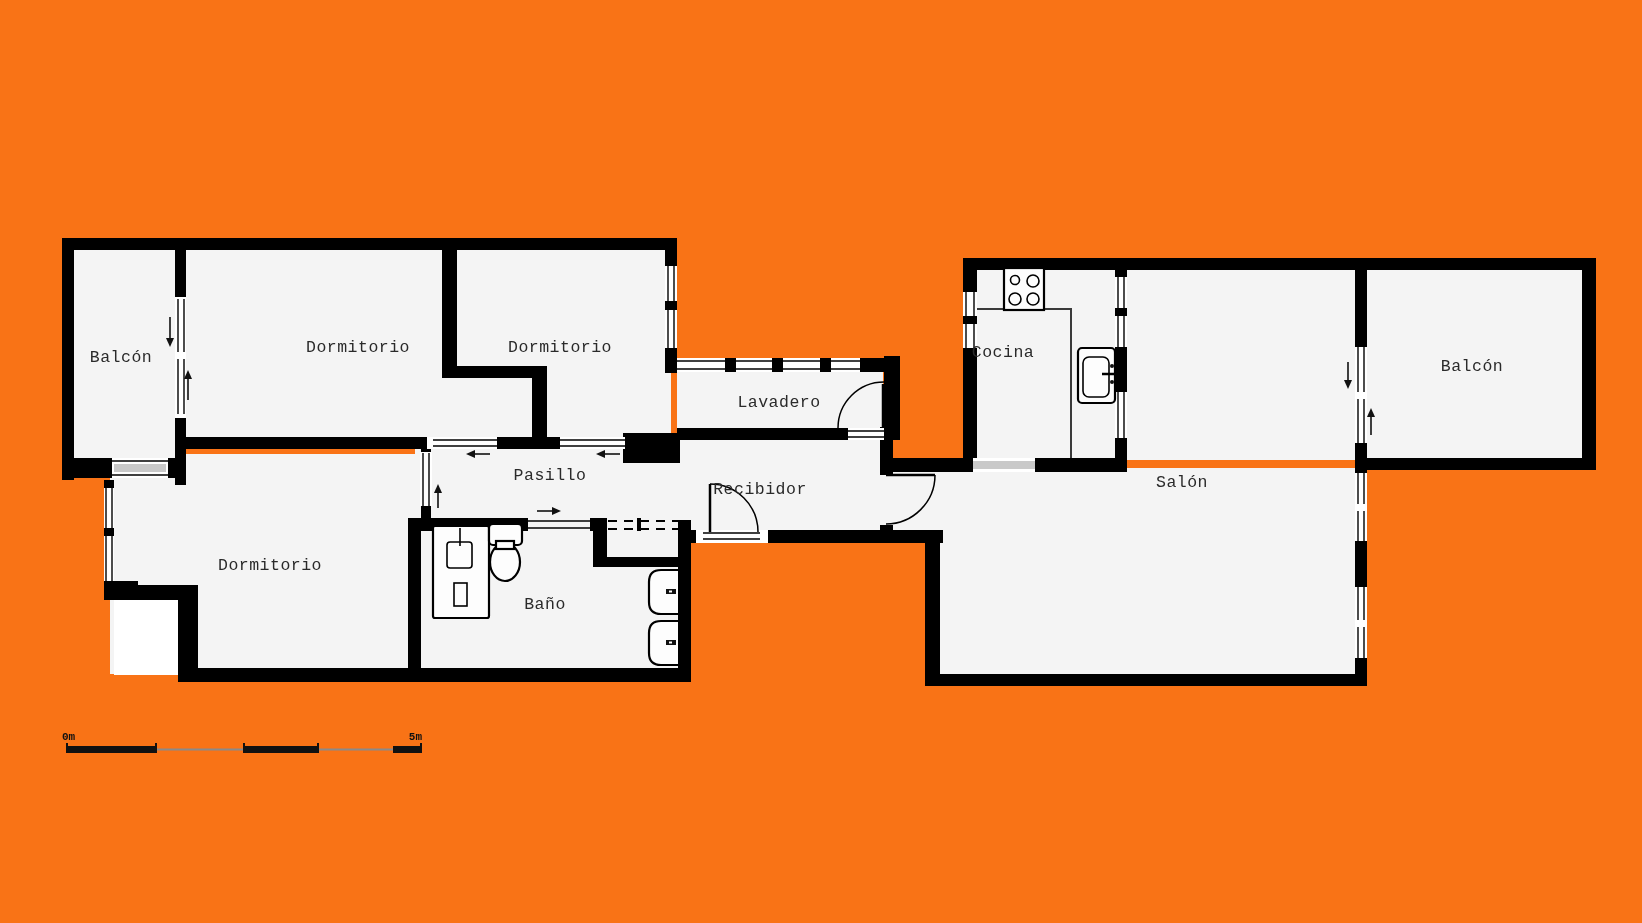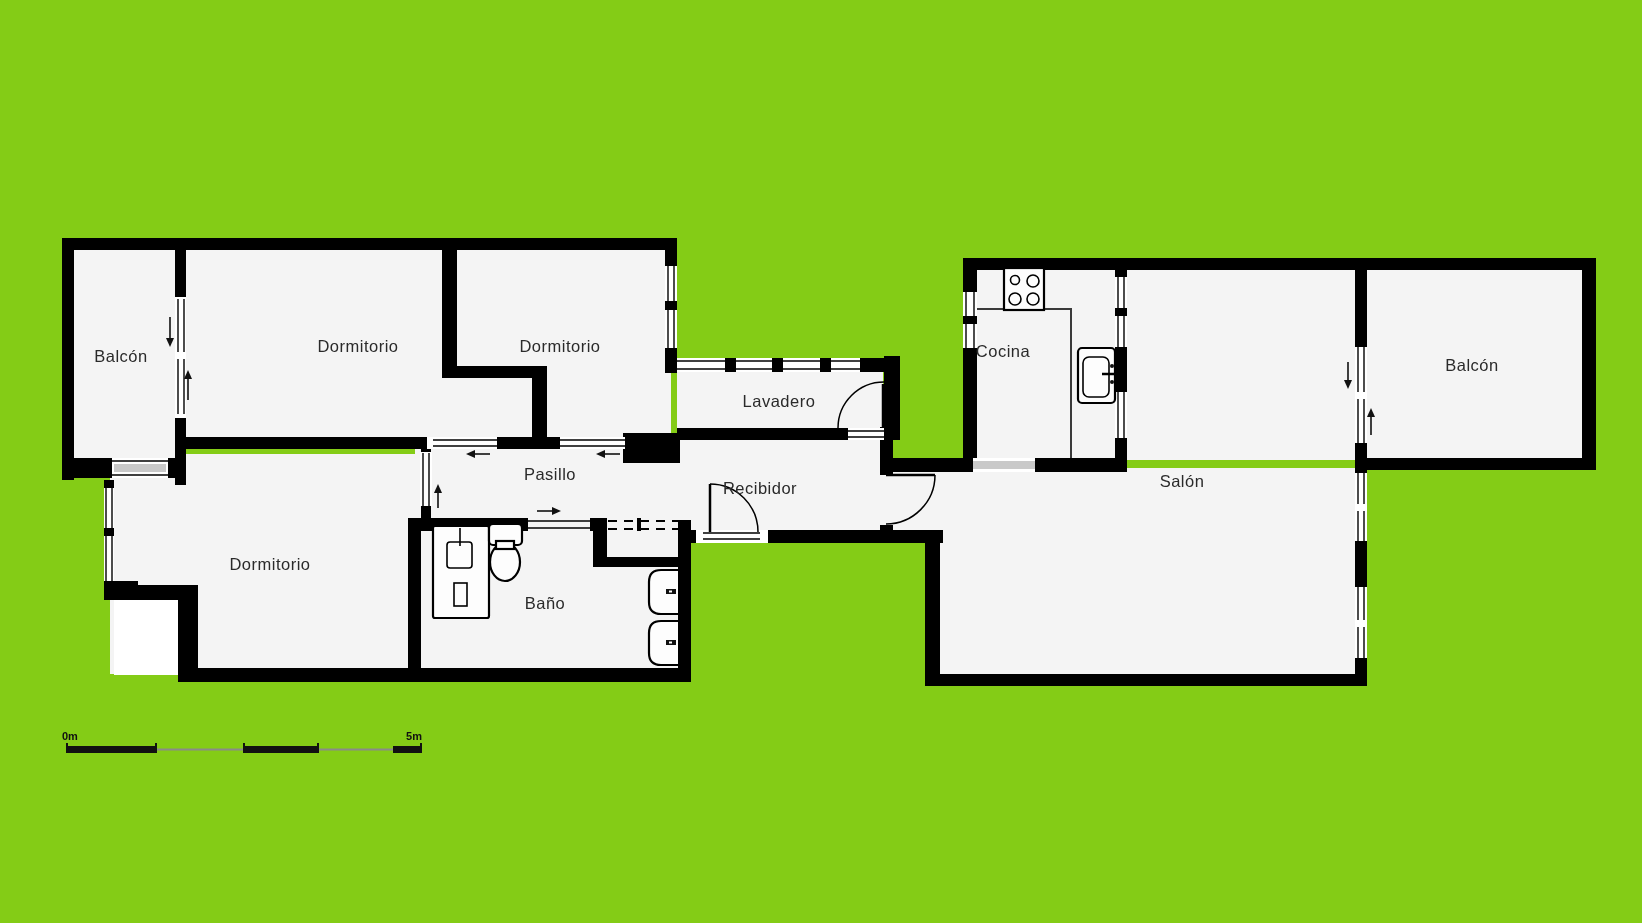--- a/index.html
+++ b/index.html
@@ -1,17 +1,17 @@
 <!DOCTYPE html>
 <html style="--wall: #000000; --floor: #f4f4f4; --opening: #c9c9c9; --text: #2a2a2a;"><head>
 <meta charset="utf-8">
 <style>
   html,body{margin:0;padding:0;background:#ffffff;}
-  .stage{position:relative;width:1642px;height:923px;background:#84cc16;overflow:hidden;
-         font-family:Liberation Sans, sans-serif;}
+  .stage{position:relative;width:1642px;height:923px;background:#f97316;overflow:hidden;
+         font-family:Liberation Mono, monospace;}
   svg{position:absolute;left:0;top:0;}
   .wall{fill:var(--wall,#000);}
   .floor{fill:var(--floor,#f4f4f4);}
   .white{fill:#ffffff;}
   .opening{fill:var(--opening,#c9c9c9);}
   .glass{stroke:var(--wall,#000);stroke-width:1.4;}
   .counter{stroke:#3a3a3a;stroke-width:2;fill:none;}
   .arc{stroke:#000;stroke-width:1.5;fill:none;}
   .leaf{stroke:#000;stroke-width:2.5;fill:none;}
   .fix{stroke:#000;stroke-width:2.2;fill:#fdfdfd;}

